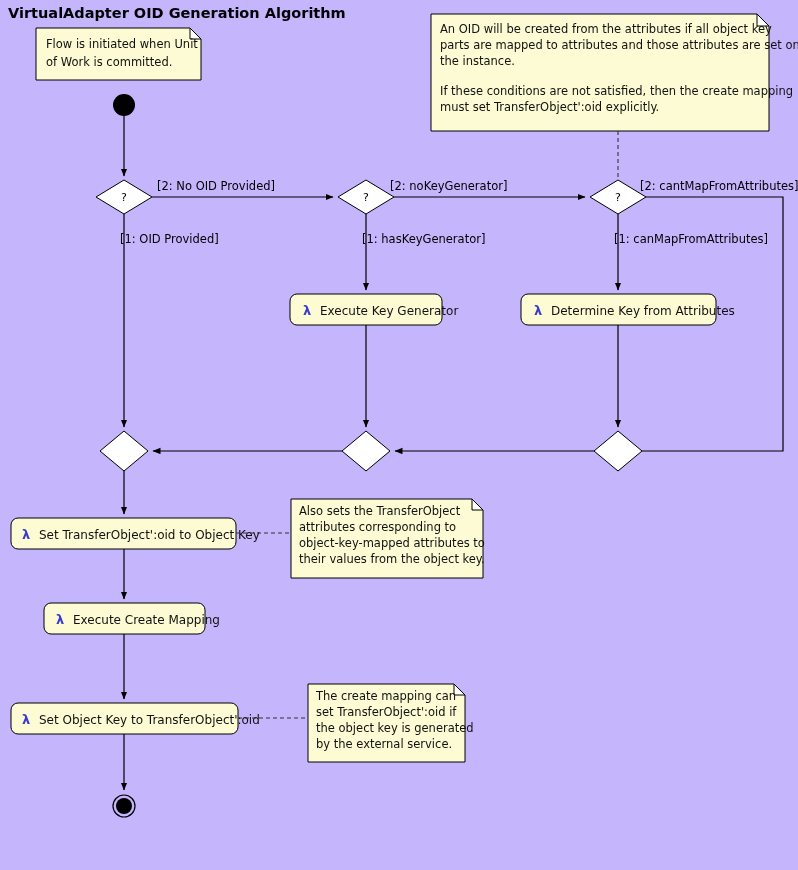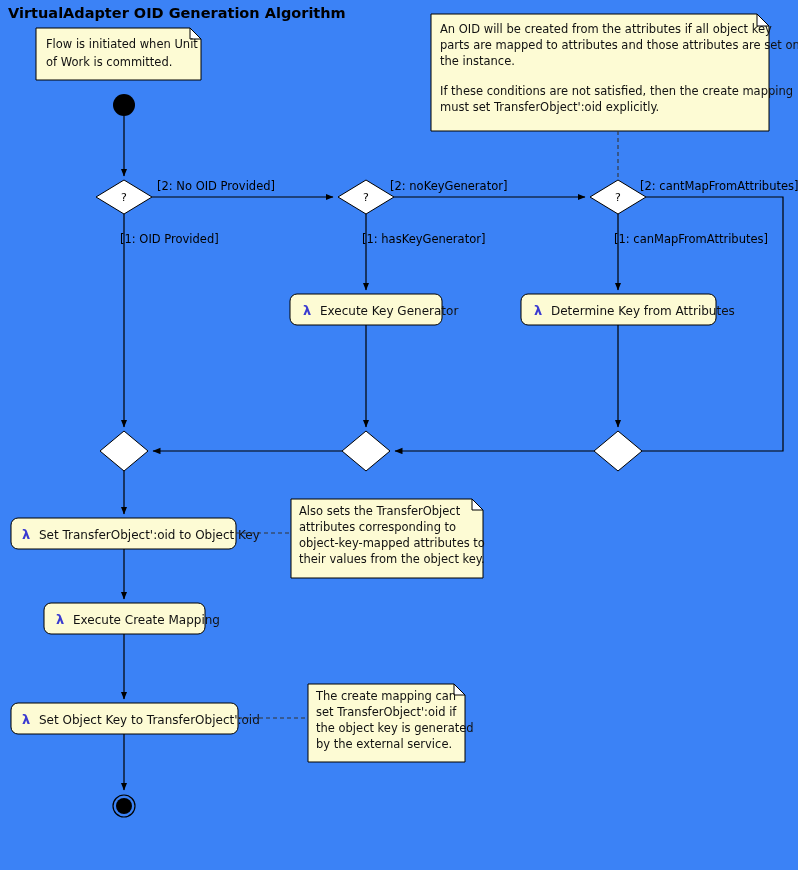--- a/index.html
+++ b/index.html
@@ -10,21 +10,21 @@
   body {
     width: 798px;
     height: 870px;
     font-family: "DejaVu Sans", sans-serif;
     overflow: hidden;
   }
   #diagram-root {
     position: relative;
     width: 798px;
     height: 870px;
-    background: #3b82f6;
+    background: #c4b5fd;
   }
   svg#diagram-canvas {
     position: absolute;
     left: 0;
     top: 0;
     width: 798px;
     height: 870px;
   }
   .diagram-title {
     font-family: "DejaVu Sans", sans-serif;

